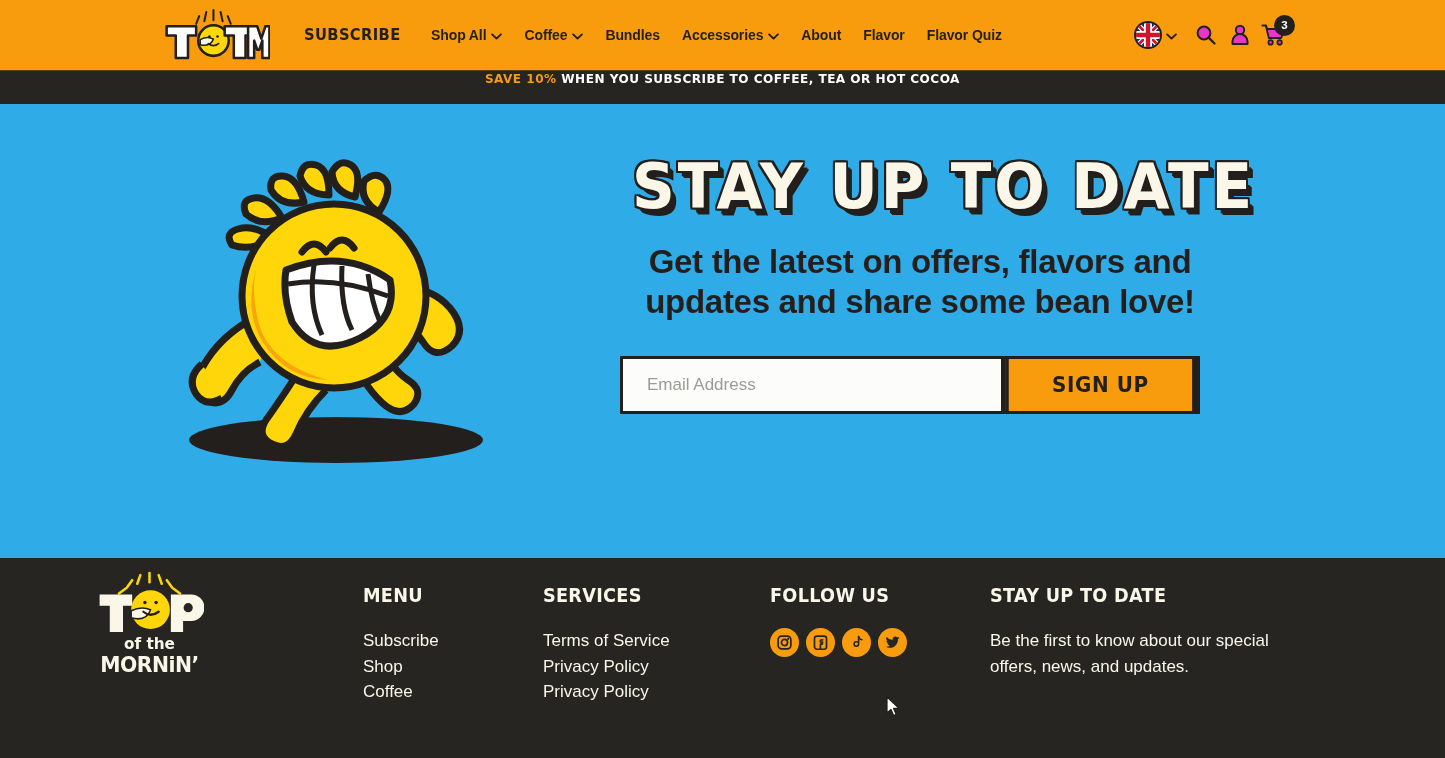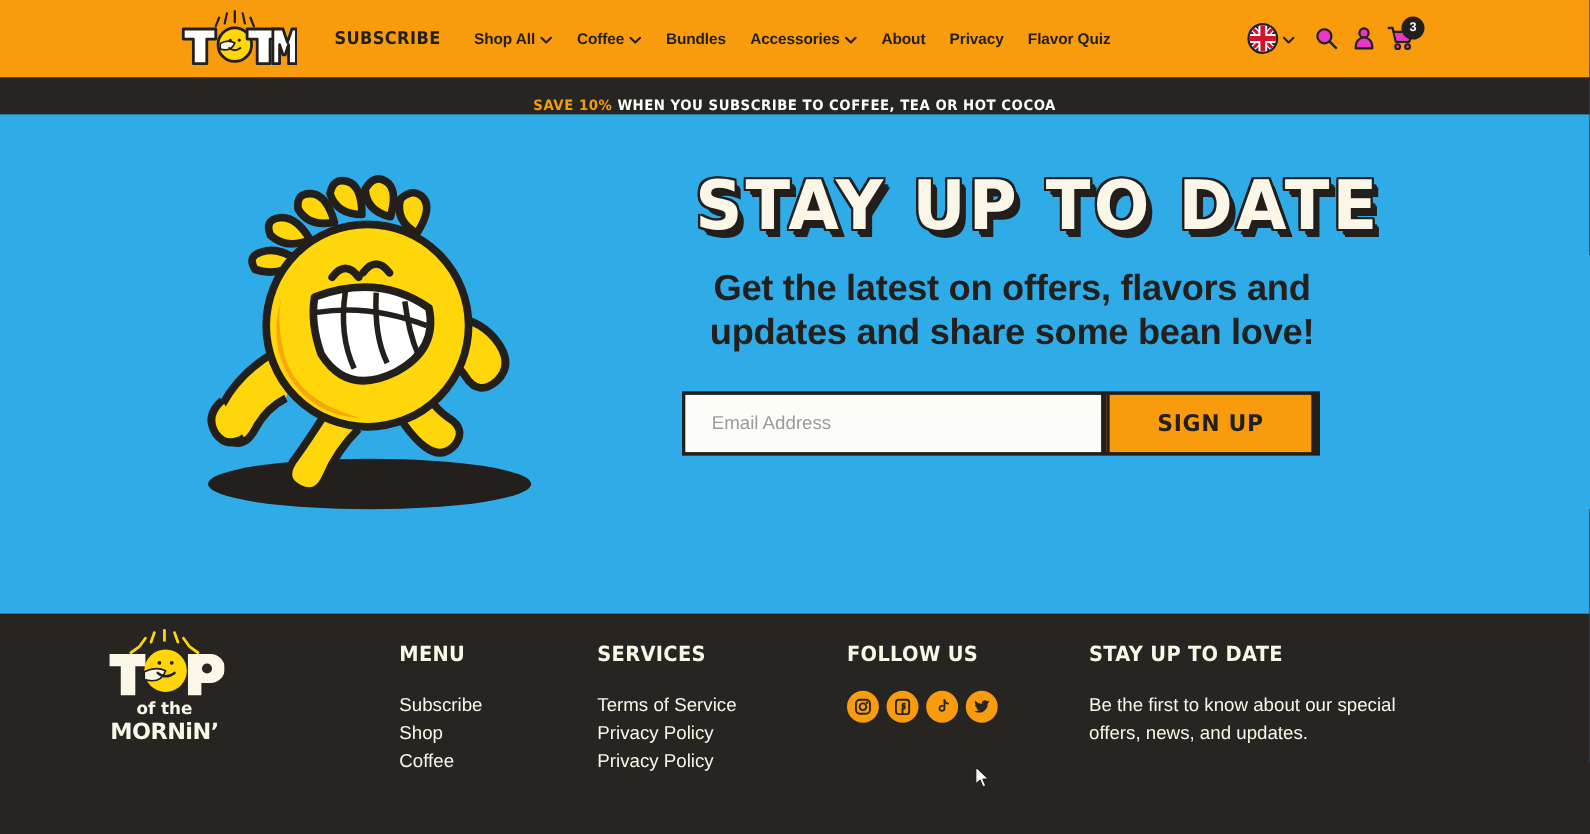--- a/index.html
+++ b/index.html
@@ -105,21 +105,21 @@
     font-size: 11.5px;
     font-weight: 700;
     display: flex; align-items:center; justify-content:center;
     line-height: 1;
   }
 
   
   .announce {
     height: 34px;
     background: #262522;
-    display:flex; align-items:flex-end; justify-content:center;
+    display:flex; align-items:flex-start; justify-content:center;
     border-top: 1px solid #5a4519;
   }
   .announce-text {
     font-family: "DejaVu Sans", sans-serif;
     font-size: 13px;
     font-weight: 700;
     letter-spacing: 0.5px;
     color: #FFFFFF;
     transform: scaleX(0.93);
     text-transform: uppercase;
@@ -359,21 +359,21 @@
               <path d="M1 1.6 L6 6.4 L11 1.6" fill="none" stroke="#231F1C" stroke-width="2.2" stroke-linecap="round" stroke-linejoin="round"></path>
             </svg>
         </span>
       </span>
 
       <span class="nav-item">
         <span>About</span>
       </span>
 
       <span class="nav-item">
-        <span>Privacy</span>
+        <span>Flavor</span>
       </span>
 
       <span class="nav-item">
         <span>Flavor Quiz</span>
       </span>
     </nav>
 
     <div class="header-actions">
 
       <div class="flag-btn">

